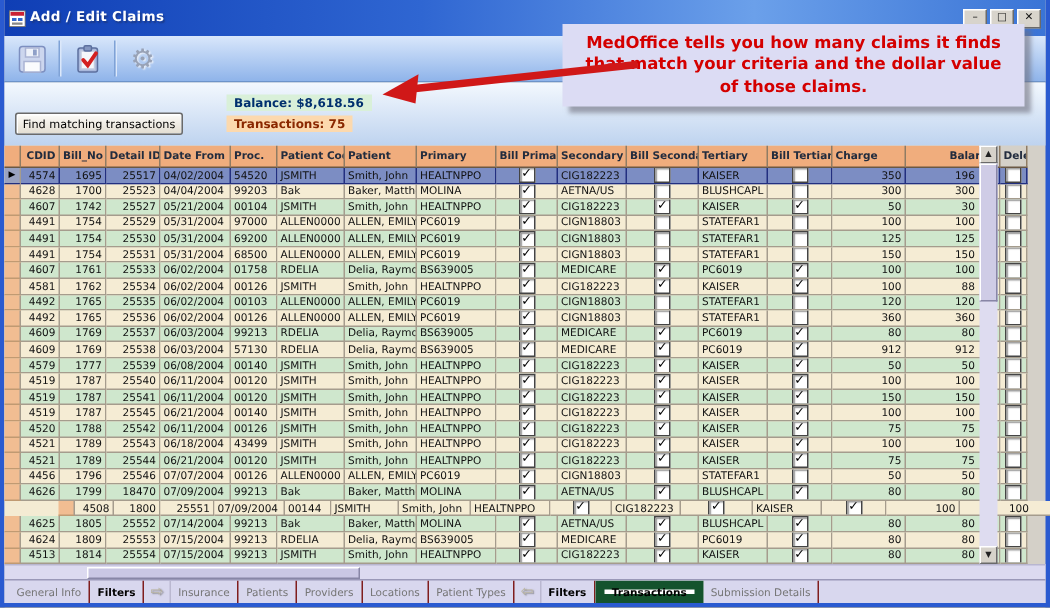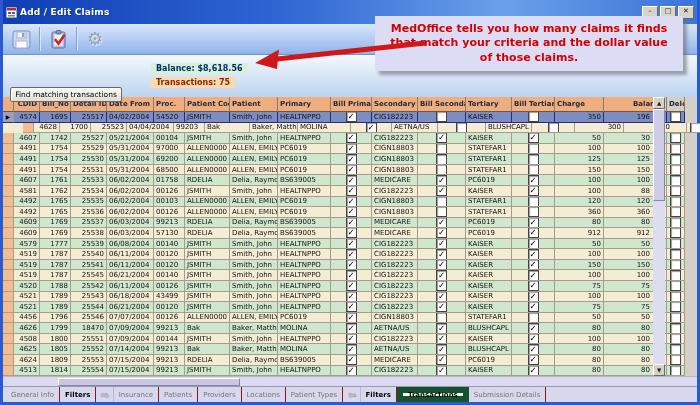--- a/index.html
+++ b/index.html
@@ -21,21 +21,21 @@
   
   .toolbar{height:30px;flex:none;background:linear-gradient(#d9e7fb,#8fb4ea);
            border-bottom:1px solid #6d93c9;display:flex;align-items:center;padding:0 3px;}
   .tbtn{width:30px;height:26px;background:transparent;border:none;display:flex;align-items:center;
         justify-content:center;padding:0;}
   .tsep{width:1px;height:24px;background:#7fa2d6;box-shadow:1px 0 0 #dce8fa;margin:0 3px;}
   .gearglyph{font-size:18px;color:#98a2b6;text-shadow:1px 1px 1px #e8eef8;}
 
   
   .panel{height:42px;flex:none;position:relative;background:linear-gradient(#f3f8fe,#bed3ef);}
-  .findbtn{position:absolute;left:7px;top:32px;width:112px;height:15px;font-family:"DejaVu Sans",sans-serif;
+  .findbtn{position:absolute;left:7px;top:20px;width:112px;height:15px;font-family:"DejaVu Sans",sans-serif;
            font-size:7.5px;color:#000;background:linear-gradient(#fdfcf9,#e3ded2);
            border:1px solid #6a6a6a;border-radius:2px;box-shadow:inset 1px 1px 0 #fff;padding:0;}
   .balance{position:absolute;left:148px;top:8px;background:#d9f0d9;color:#00306e;
            font-size:8px;font-weight:bold;padding:1px 5px;white-space:nowrap;}
   .trans{position:absolute;left:148px;top:22px;background:#fcd9ae;color:#8a2800;
          font-size:8px;font-weight:bold;padding:1px 5px;white-space:nowrap;}
 
   
   .callout{position:absolute;left:375px;top:16px;width:308px;height:55px;background:#dcdcf4;
            box-shadow:4px 4px 3px rgba(110,110,125,.6);z-index:6;display:flex;align-items:center;
@@ -184,21 +184,21 @@
               <div class="cell a-l" data-name="cell-tertiary">KAISER</div>
               <div class="cell a-c cbcell" data-name="cell-bill_tertiary">
                 <span class="cb" data-name="bill_tertiary-checkbox"></span>
               </div>
               <div class="cell a-r" data-name="cell-charge">350</div>
               <div class="cell a-r" data-name="cell-balance">196</div>
               <div class="cell a-c cbcell" data-name="cell-delete">
                 <span class="cb" data-name="delete-checkbox"></span>
               </div>
             </div>
-            <div class="row even" data-name="table-row" style="grid-template-columns: 11px 26px 31px 36px 47px 31px 45px 48px 53px 41px 46px 48px 46px 43px 49px 63px 18px; margin-left: 20px;">
+            <div class="row even" data-name="table-row" style="grid-template-columns: 11px 26px 31px 36px 47px 31px 45px 48px 53px 41px 46px 48px 46px 43px 49px 63px 18px;">
               <div class="rh" data-name="row-header"></div>
               <div class="cell a-r" data-name="cell-cdid">4628</div>
               <div class="cell a-r" data-name="cell-bill_no">1700</div>
               <div class="cell a-r" data-name="cell-detail_id">25523</div>
               <div class="cell a-l" data-name="cell-date_from">04/04/2004</div>
               <div class="cell a-l" data-name="cell-proc">99203</div>
               <div class="cell a-l" data-name="cell-patient_code">Bak</div>
               <div class="cell a-l" data-name="cell-patient">Baker, Matthew</div>
               <div class="cell a-l" data-name="cell-primary">MOLINA</div>
               <div class="cell a-c cbcell" data-name="cell-bill_primary">
@@ -724,21 +724,21 @@
               <div class="cell a-l" data-name="cell-tertiary">BLUSHCAPL</div>
               <div class="cell a-c cbcell" data-name="cell-bill_tertiary">
                 <span class="cb on" data-name="bill_tertiary-checkbox">✓</span>
               </div>
               <div class="cell a-r" data-name="cell-charge">80</div>
               <div class="cell a-r" data-name="cell-balance">80</div>
               <div class="cell a-c cbcell" data-name="cell-delete">
                 <span class="cb" data-name="delete-checkbox"></span>
               </div>
             </div>
-            <div class="row even" data-name="table-row" style="grid-template-columns: 11px 26px 31px 36px 47px 31px 45px 48px 53px 41px 46px 48px 46px 43px 49px 63px 18px;">
+            <div class="row even" data-name="table-row" style="grid-template-columns: 11px 26px 31px 36px 47px 31px 45px 48px 53px 41px 46px 48px 46px 43px 49px 63px 18px; padding-left: 36px;">
               <div class="rh" data-name="row-header"></div>
               <div class="cell a-r" data-name="cell-cdid">4508</div>
               <div class="cell a-r" data-name="cell-bill_no">1800</div>
               <div class="cell a-r" data-name="cell-detail_id">25551</div>
               <div class="cell a-l" data-name="cell-date_from">07/09/2004</div>
               <div class="cell a-l" data-name="cell-proc">00144</div>
               <div class="cell a-l" data-name="cell-patient_code">JSMITH</div>
               <div class="cell a-l" data-name="cell-patient">Smith, John</div>
               <div class="cell a-l" data-name="cell-primary">HEALTNPPO</div>
               <div class="cell a-c cbcell" data-name="cell-bill_primary">

